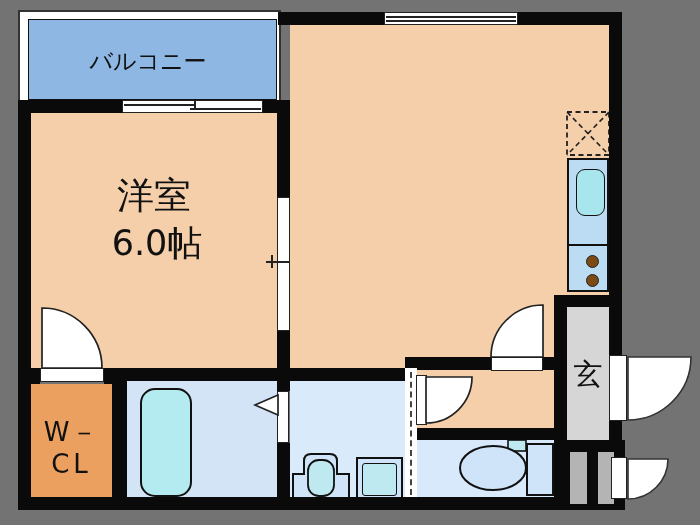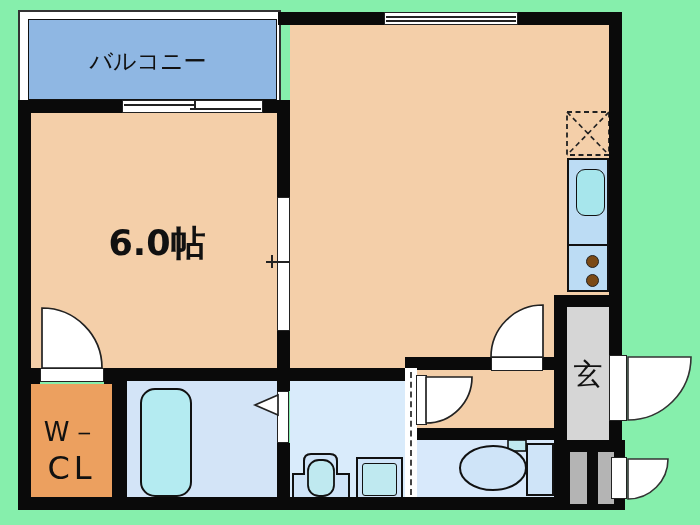--- a/index.html
+++ b/index.html
@@ -1,16 +1,16 @@
 <!DOCTYPE html>
 <html style="--wall: #0a0a0a; --salmon: #f4cfa9; --balcony-blue: #8fb7e3; --wcl-orange: #eca05f; --genkan-gray: #d6d6d6; --pillar-gray: #b4b4b4; --bathroom-fill: #d3e4f7; --washroom-fill: #d9ebfb; --toilet-fill: #d8e9fb; --kitchen-counter: #bcdcf4; --sink-cyan: #a7e6ec; --tub-cyan: #b4ebf1; --burner-brown: #7b4a15; --fixture-fill: #cfe4f8; --machine-inner: #bfe9f0;"><head>
 <meta charset="utf-8">
 <style>
   html,body{margin:0;padding:0;background:#fff;}
-  #canvas{position:relative;width:700px;height:525px;background:#86efac;overflow:hidden;
+  #canvas{position:relative;width:700px;height:525px;background:#737373;overflow:hidden;
           font-family:"DejaVu Sans","Liberation Sans",sans-serif;}
   .abs{position:absolute;}
   .wall{position:absolute;background:var(--wall,#0a0a0a);}
   .room{position:absolute;}
   .leaf{position:absolute;background:#fff;border:1.6px solid #222;box-sizing:border-box;}
   .lbl{position:absolute;color:#111;text-align:center;line-height:1.15;white-space:pre;}
   svg{position:absolute;overflow:visible;}
 </style>
 </head>
 <body>
@@ -134,21 +134,22 @@
     <path d="M2,2 L65,2 A63,63 0 0 1 2,65 Z" fill="#fff" stroke="#333" stroke-width="1.6"></path>
   </svg>
 
   <div class="leaf" style="left:611px;top:457px;width:16px;height:42px;"></div>
   <svg style="left:626px;top:457px;" width="44" height="44" viewBox="0 0 44 44">
     <path d="M2,2 L42,2 A40,40 0 0 1 2,42 Z" fill="#fff" stroke="#333" stroke-width="1.6"></path>
   </svg>
 
   <div class="lbl" style="left:58px;top:48px;width:180px;font-size:23px;">バルコニー</div>
 
-  <div class="lbl" style="left:58px;top:223px;width:198px;font-size:35px;font-weight:bold;">6.0帖</div>
+  <div class="lbl" style="left:58px;top:175px;width:192px;font-size:37px;">洋室</div>
+  <div class="lbl" style="left:58px;top:223px;width:198px;font-size:35px;">6.0帖</div>
 
 
   <div class="lbl" style="left:31px;top:418px;width:81px;font-size:26px;letter-spacing:2px;">W－</div>
-  <div class="lbl" style="left:31px;top:450px;width:81px;font-size:32px;letter-spacing:4px;">CL</div>
+  <div class="lbl" style="left:31px;top:450px;width:81px;font-size:26px;letter-spacing:4px;">CL</div>
 
   <div class="lbl" style="left:567px;top:358px;width:42px;font-size:29px;">玄</div>
 
 </div>
 
 </body></html>

